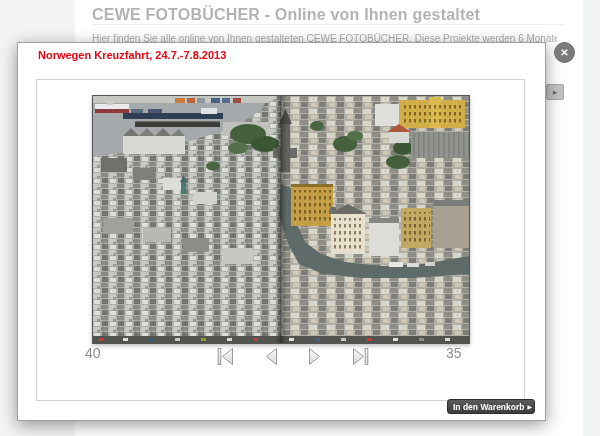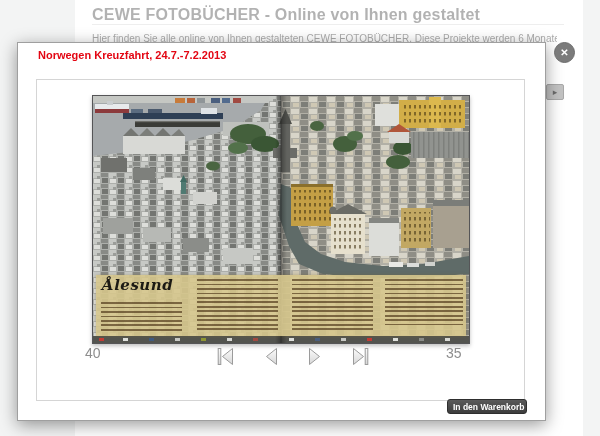--- a/index.html
+++ b/index.html
@@ -32,38 +32,38 @@
   .pt2{left:101px;top:4px;width:81px;height:53px;}
   .pt3{left:196px;top:4px;width:81px;height:53px;}
   .pt4{left:289px;top:4px;width:78px;height:46px;}
   
   .page-num{position:absolute;top:265px;font-size:14px;color:#8d8d8d;}
   .page-num.left{left:48px;}
   .page-num.right{left:409px;}
   .nav-row{position:absolute;left:180px;top:267px;width:152px;display:flex;justify-content:space-between;align-items:center;}
   .nav-btn{cursor:pointer;display:block;background:none;border:none;padding:0;}
   
-  .cart-btn{position:absolute;left:429px;top:356px;width:80px;height:15px;background:linear-gradient(#5a5a5a,#3d3d3d);border:1px solid #2e2e2e;border-radius:3px;color:#fff;display:flex;align-items:center;justify-content:space-between;padding:0 5px;box-sizing:border-box;cursor:pointer;}
+  .cart-btn{position:absolute;left:429px;top:356px;width:88px;height:15px;background:linear-gradient(#5a5a5a,#3d3d3d);border:1px solid #2e2e2e;border-radius:3px;color:#fff;display:flex;align-items:center;justify-content:space-between;padding:0 5px;box-sizing:border-box;cursor:pointer;}
   .cart-label{font-size:8.5px;font-weight:bold;white-space:nowrap;}
   .cart-arrow{font-size:6px;line-height:1;margin-left:3px;}
 </style>
 </head>
 <body>
 
 <div class="bg-card"></div>
 <div class="bg-heading">CEWE FOTOBÜCHER - Online von Ihnen gestaltet</div>
 <div class="bg-divider"></div>
 <div class="bg-teaser">Hier finden Sie alle online von Ihnen gestalteten CEWE FOTOBÜCHER. Diese Projekte werden 6 Monate</div>
 <div class="dim-overlay"></div>
 <div class="side-btn">
   <span>▸</span>
 </div>
 
 <div class="modal">
-  <div class="modal-title">Norwegen Kreuzfahrt, 24.7.-7.2.2013</div>
+  <div class="modal-title">Norwegen Kreuzfahrt, 24.7.-7.8.2013</div>
 
   <div class="viewer">
 
     <div class="spread">
       <svg width="376" height="247" viewBox="0 0 376 247">
         <defs>
           <pattern id="city" width="16" height="11" patternUnits="userSpaceOnUse">
             <rect width="16" height="11" fill="#adafab"></rect>
             <rect x="0" y="0" width="7" height="5" fill="#c7c9c5"></rect>
             <rect x="8" y="0" width="7" height="4" fill="#888a86"></rect>
@@ -192,27 +192,20 @@
         <rect x="248" y="242" width="5" height="3" fill="#c8c9c5"></rect>
         <rect x="274" y="242" width="5" height="3" fill="#c23b35"></rect>
         <rect x="300" y="242" width="5" height="3" fill="#dfe1dd"></rect>
         <rect x="326" y="242" width="5" height="3" fill="#8b8d89"></rect>
         <rect x="352" y="242" width="5" height="3" fill="#d8d9d5"></rect>
 
         <rect x="182" y="0" width="12" height="247" fill="url(#gut)"></rect>
         <line x1="188" y1="0" x2="188" y2="247" stroke="rgba(35,35,35,0.45)" stroke-width="1"></line>
       </svg>
 
-      <div class="caption">
-        <div class="caption-title">Ålesund</div>
-        <div class="pt pt1"></div>
-        <div class="pt pt2"></div>
-        <div class="pt pt3"></div>
-        <div class="pt pt4"></div>
-      </div>
     </div>
 
     <div class="page-num left">40</div>
     <div class="page-num right">35</div>
 
     <div class="nav-row">
       <span class="nav-btn">
         <svg width="17" height="19" viewBox="0 0 17 19">
           <defs>
               <linearGradient id="g1" x1="0" y1="0" x2="0" y2="1">

